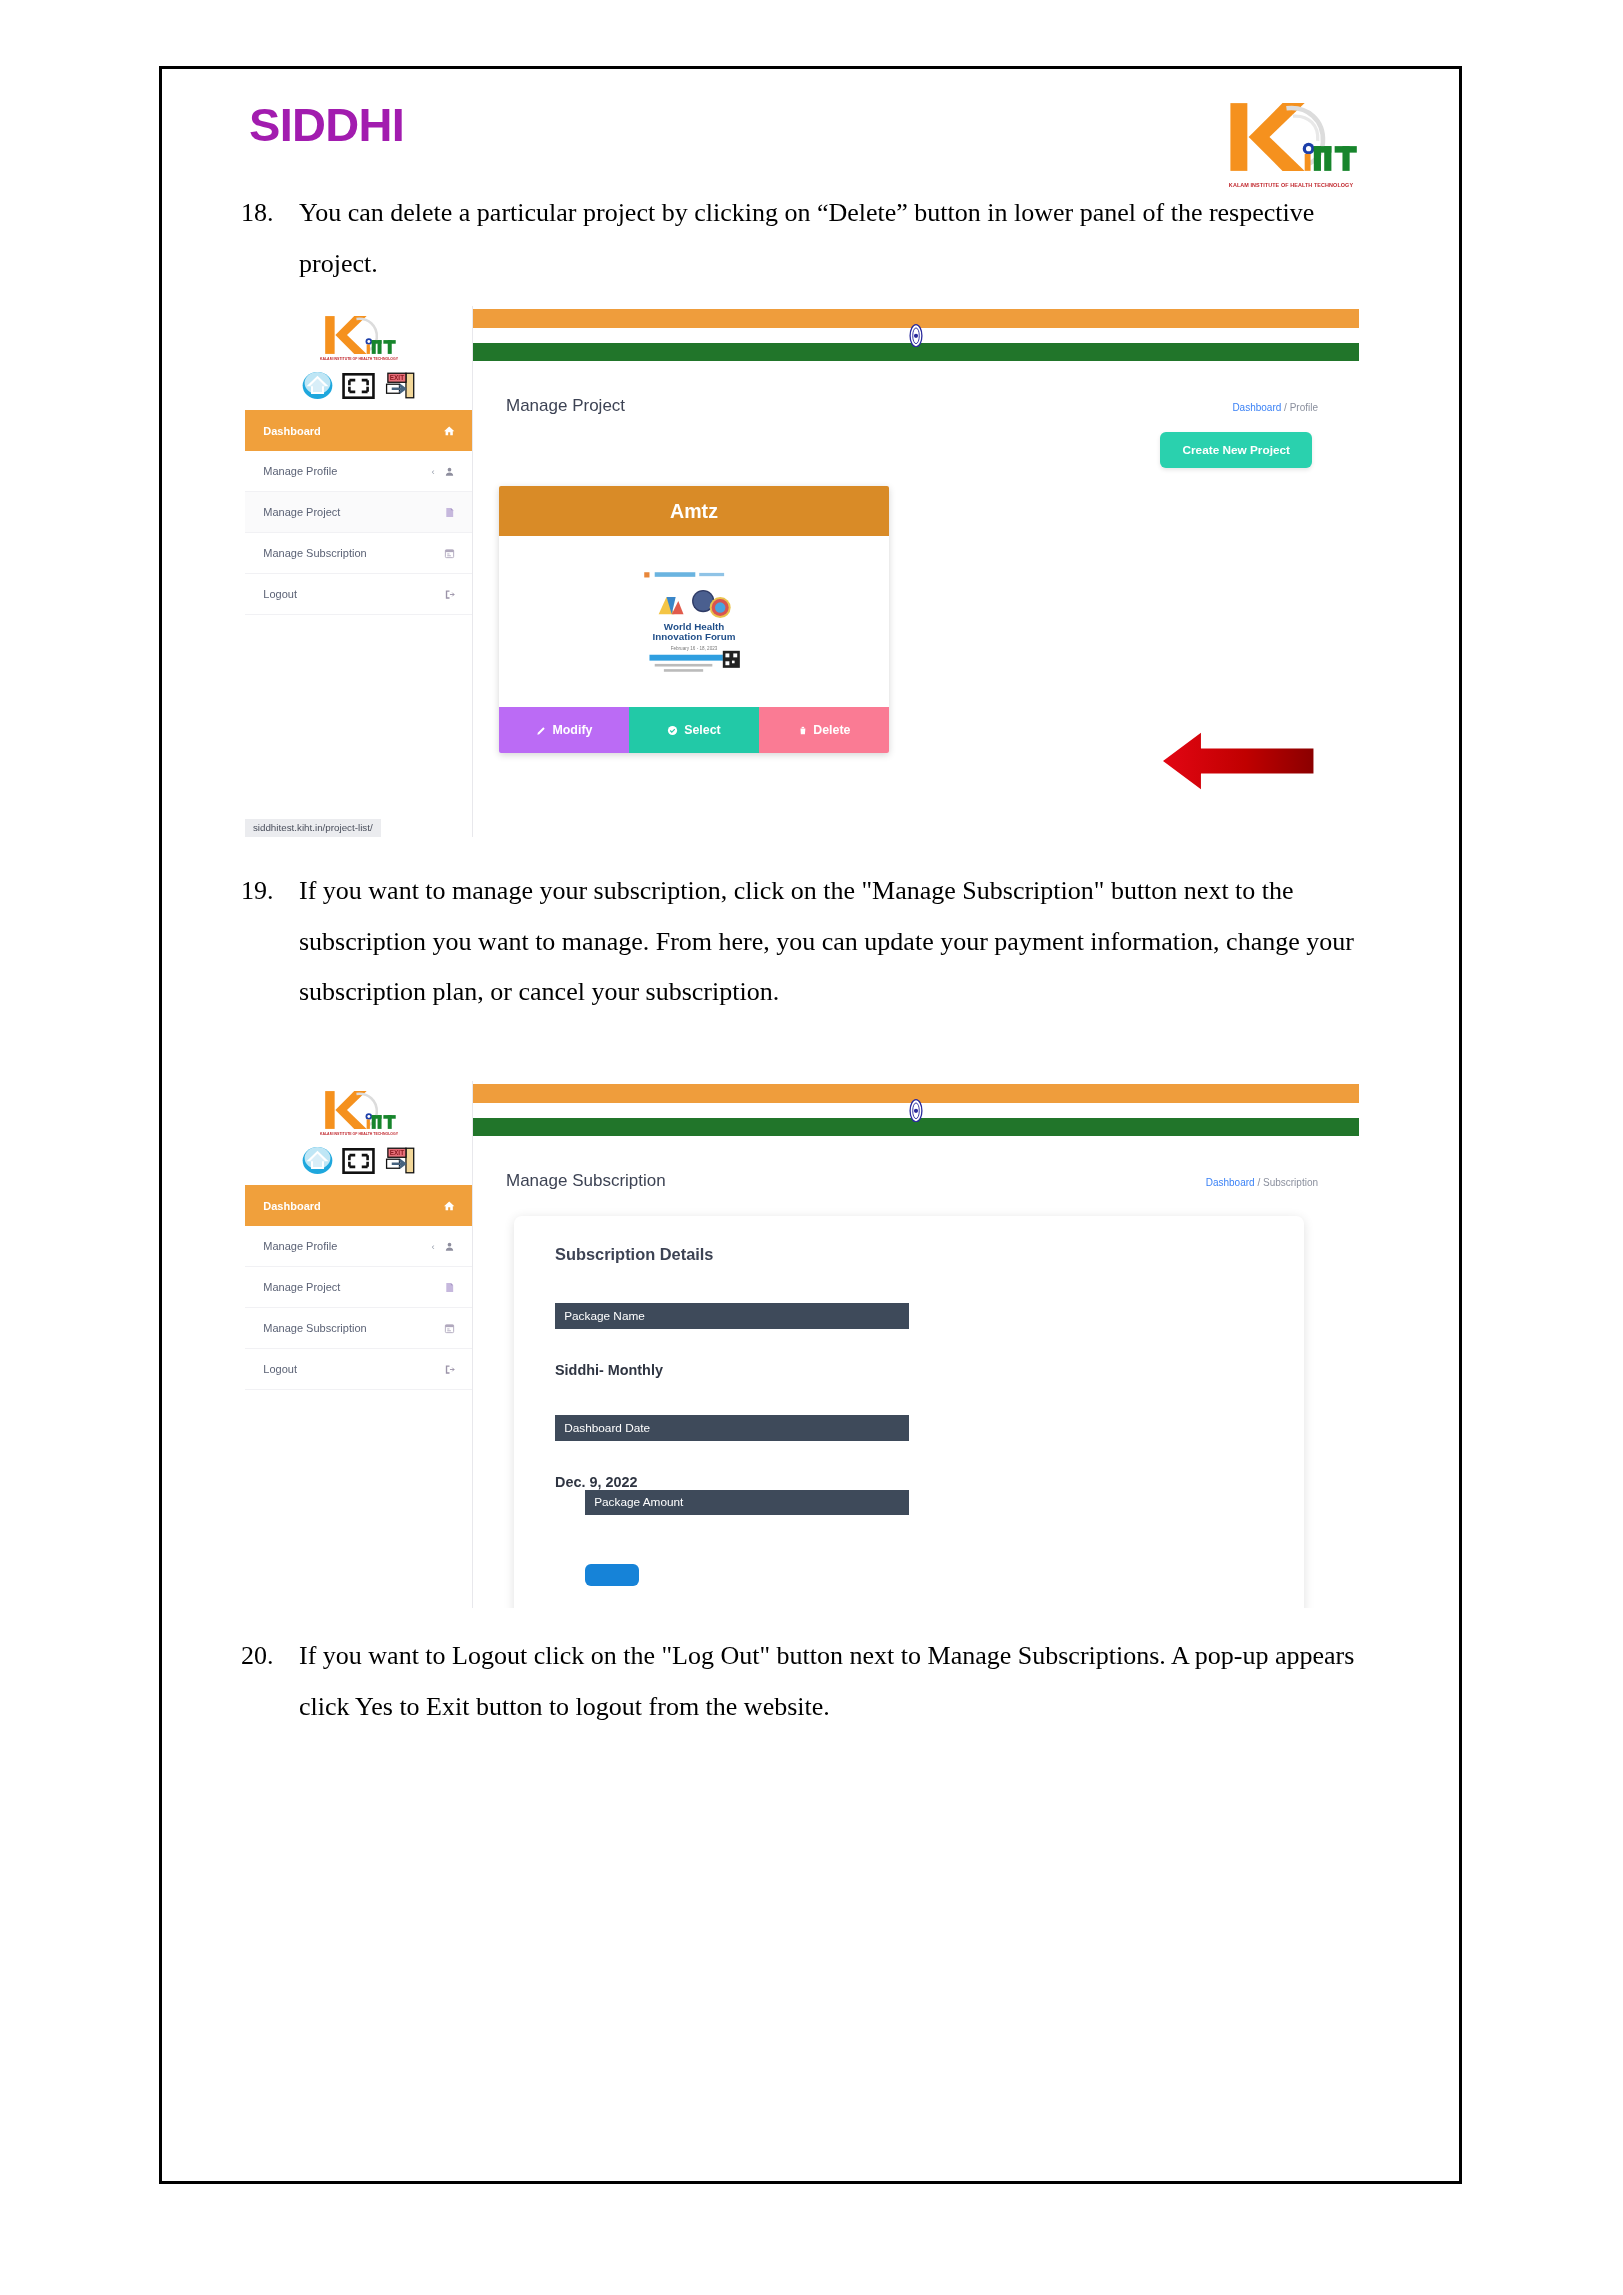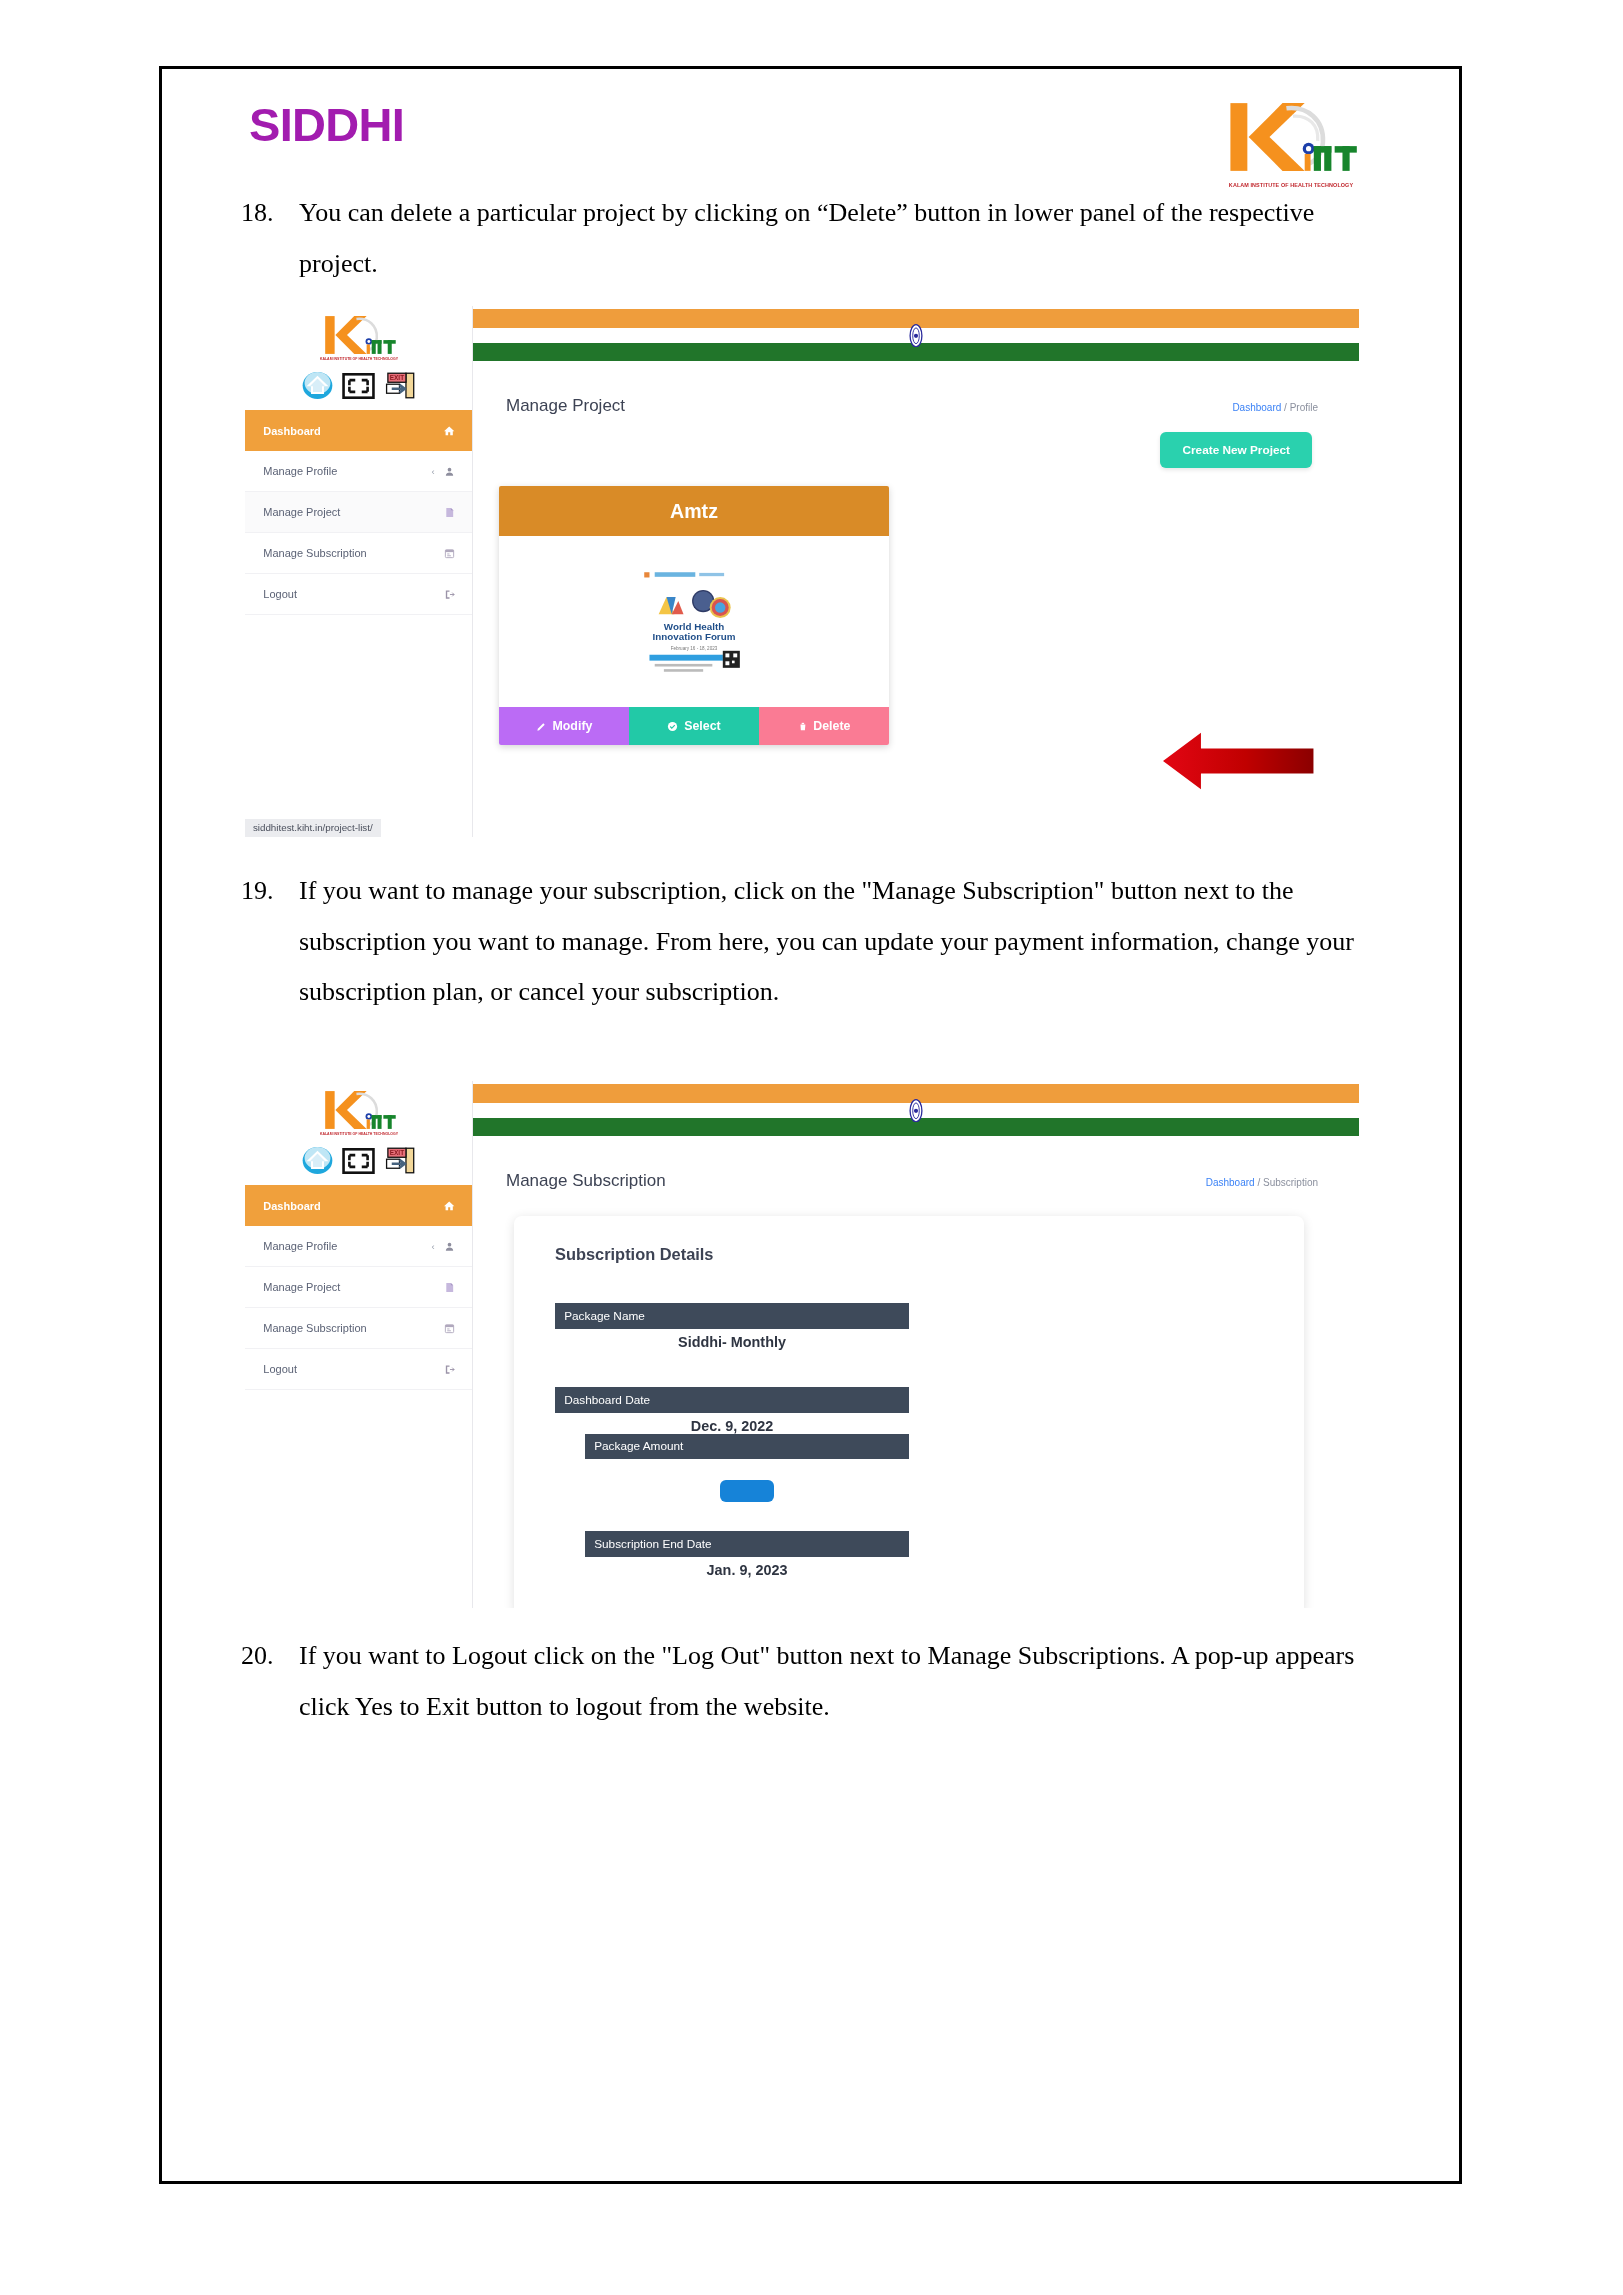--- a/index.html
+++ b/index.html
@@ -76,21 +76,21 @@
     box-shadow:0 2px 4.6px rgba(0,0,0,.10);
   }
 
   .project-card{
     position:relative;margin:18.3px 0 0 26px;width:390px;
     box-shadow:0 2px 7.9px rgba(0,0,0,.17);background:#fff;border-radius:2px;overflow:hidden;
   }
   .pc-head{background:#d98b27;color:#fff;text-align:center;font-family:"Liberation Sans",sans-serif;
            font-size:19.6px;font-weight:bold;padding:13.7px 0;}
   .pc-body{height:171px;display:flex;align-items:center;justify-content:center;background:#fff;}
-  .pc-actions{display:flex;height:38px;justify-content:space-between;}
+  .pc-actions{display:flex;height:46px;justify-content:space-between;}
   .pc-btn{
     flex:1;display:flex;align-items:center;justify-content:center;gap:5.9px;
     font-family:"Liberation Sans",sans-serif;font-size:12.4px;font-weight:600;color:#fff;
   }
   .pc-btn.modify{background:#bb6bf5;}
   .pc-btn.select{background:#22c9a7;}
   .pc-btn.delete{background:#fa7b94;}
 
   .arrow{position:absolute;}
 
@@ -104,22 +104,22 @@
   }
   .sub-title{font-family:"Liberation Sans",sans-serif;font-size:16.4px;font-weight:600;color:#3d4354;}
   .sub-grid{display:flex;margin-top:39px;flex-direction:column;}
   .sub-col{width:50%;box-sizing:border-box;}
   .sub-col.right{padding-left:30px;}
   .fld-head{
     background:#3e4a5a;color:#fff;font-family:"Liberation Sans",sans-serif;
     font-size:11.8px;padding:5.9px 9.2px;
   }
   .fld-val{
-    text-align:center;font-family:"Liberation Sans",sans-serif;font-size:14.4px;
-    font-weight:bold;color:#2f3542;padding:5px 0 0 0;
+    text-align:left;font-family:"Liberation Sans",sans-serif;font-size:14.4px;
+    font-weight:bold;color:#2f3542;padding:33px 0 0 0;
   }
   .redact{display:inline-block;width:54px;height:22px;background:#1683d8;border-radius:5.9px;margin-top:15.7px;}
   .sp1{height:37px;}
   .sp2{height:26px;}
 </style>
 </head>
 <body>
 
 <div class="page-border"></div>
 

